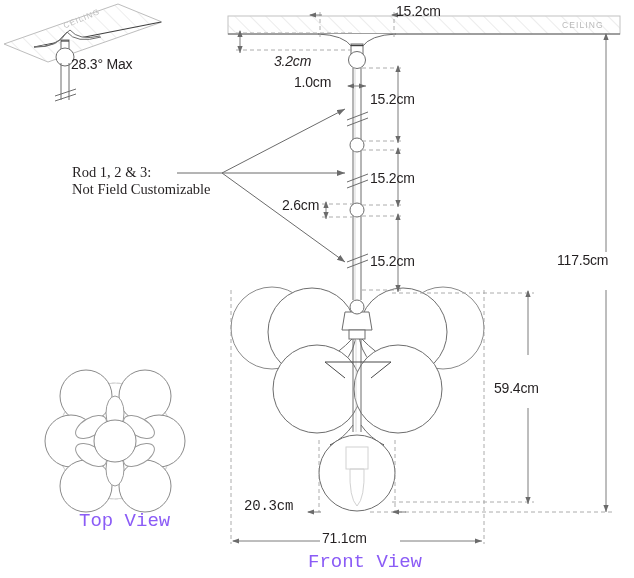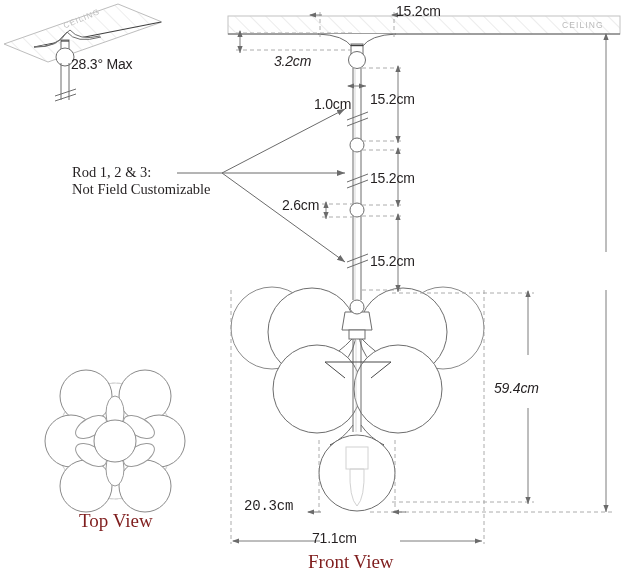--- a/index.html
+++ b/index.html
@@ -39,23 +39,23 @@
   .note-text {
     position: absolute;
     font-family: Liberation Serif, serif;
     font-size: 14.5px;
     color: #231f20;
     white-space: nowrap;
     line-height: 17px;
   }
   .view-label {
     position: absolute;
-    font-family: Liberation Serif, serif;
+    font-family: Liberation Mono, monospace;
     font-size: 19px;
-    color: #7f1d1d;
+    color: #8b5cf6;
     white-space: nowrap;
   }
   .ceiling-word {
     position: absolute;
     font-family: "Liberation Sans", sans-serif;
     font-size: 8.5px;
     color: #b9b9b9;
     letter-spacing: 1.1px;
     white-space: nowrap;
   }
@@ -293,28 +293,29 @@
         <ellipse cx="139" cy="455" rx="17" ry="9" transform="rotate(-30 139 455)"></ellipse>
       </g>
 
       <circle cx="115" cy="441" r="21" fill="#ffffff" stroke="#8a8a8a" stroke-width="1"></circle>
     </g>
 
   </svg>
 
   <div class="dim-text" style="left:396px; top:3px;">15.2cm</div>
   <div class="dim-text" style="left:274px; top:53px;font-style:italic;">3.2cm</div>
-  <div class="dim-text" style="left:294px; top:96px;margin-left:20px;">1.0cm</div>
+  <div class="dim-text" style="left:294px; top:74px;">1.0cm</div>
   <div class="dim-text" style="left:370px; top:91px;">15.2cm</div>
   <div class="dim-text" style="left:370px; top:170px;">15.2cm</div>
   <div class="dim-text" style="left:282px; top:197px;">2.6cm</div>
   <div class="dim-text" style="left:370px; top:253px;">15.2cm</div>
-  <div class="dim-text" style="left:494px; top:380px;font-style:italic;">59.4cm</div>
+  <div class="dim-text" style="left:557px; top:252px;">117.5cm</div>
+  <div class="dim-text" style="left:494px; top:380px;">59.4cm</div>
   <div class="dim-text" style="left:244px; top:498px;font-family:Liberation Mono, monospace;">20.3cm</div>
-  <div class="dim-text" style="left:312px; top:530px;">71.1cm</div>
+  <div class="dim-text" style="left:322px; top:530px;">71.1cm</div>
 
   <div class="dim-text" style="left:71px; top:56px;">28.3° Max</div>
 
   <div class="note-text" style="left:72px; top:164px;">Rod 1, 2 &amp; 3:</div>
   <div class="note-text" style="left:72px; top:181px;">Not Field Customizable</div>
 
   <div class="view-label" style="left:308px; top:551px;">Front View</div>
   <div class="view-label" style="left:79px; top:510px;">Top View</div>
 
   <div class="ceiling-word" style="left:562px; top:20px;">CEILING</div>

